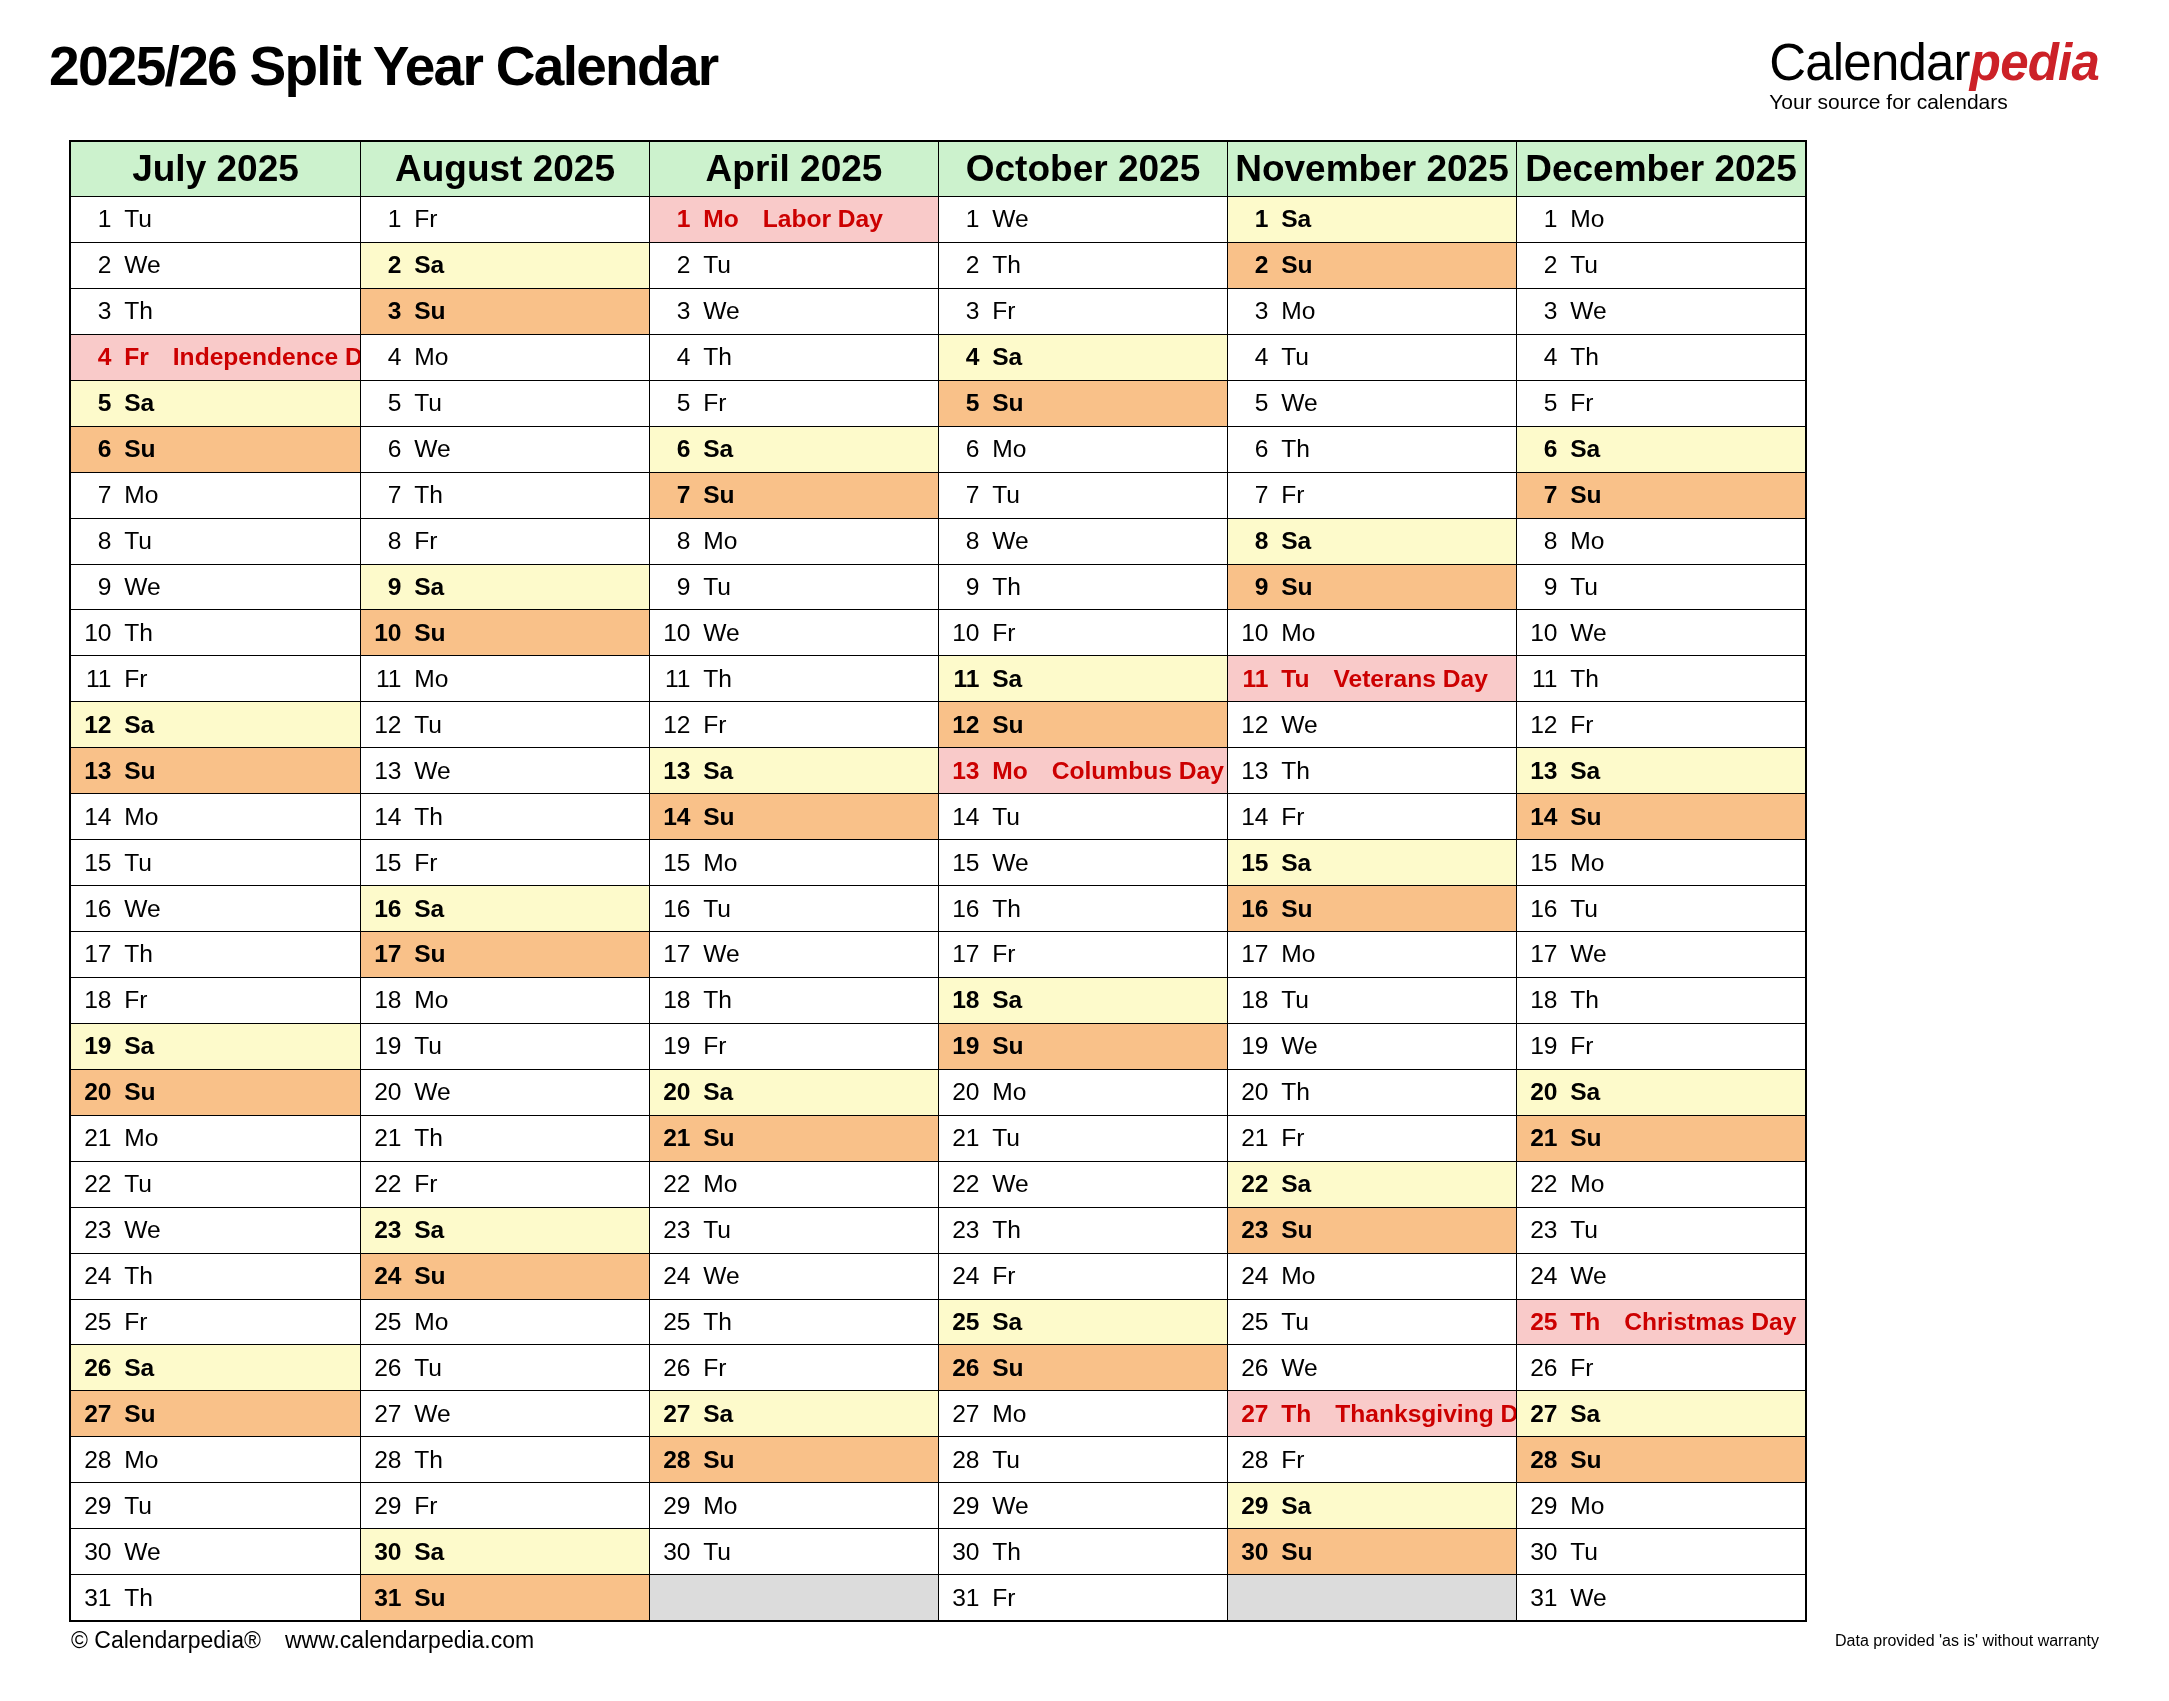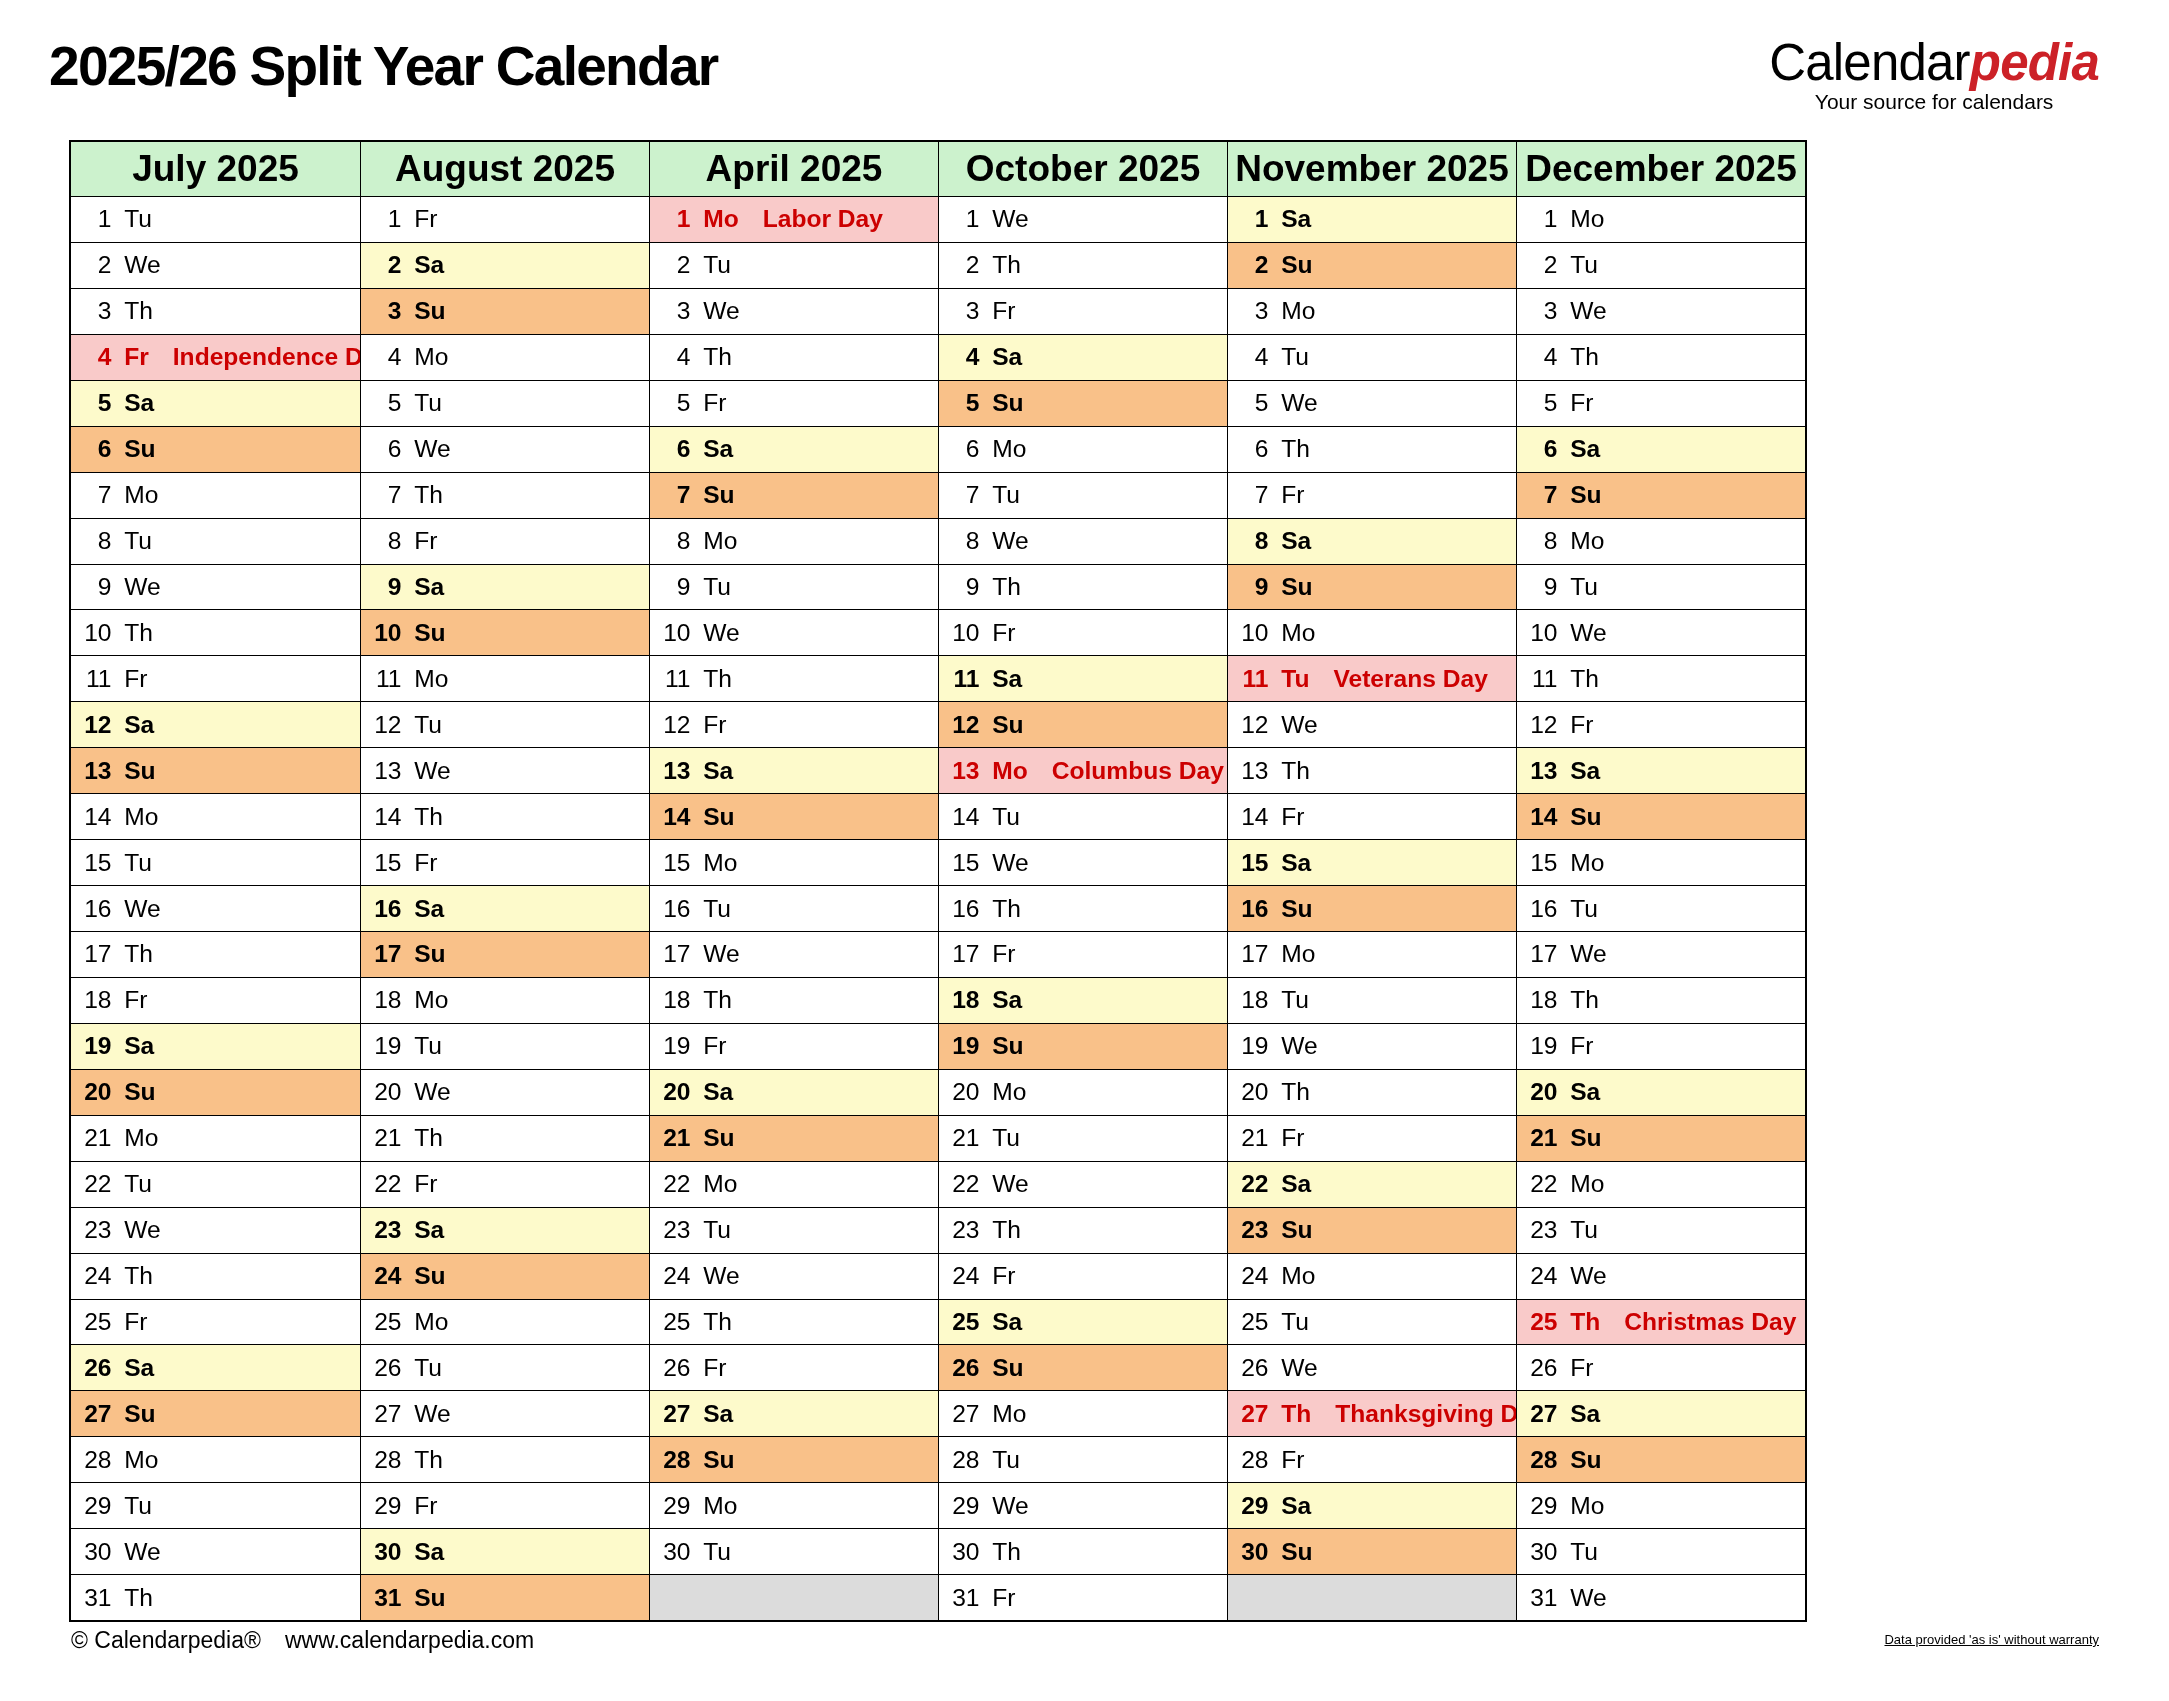--- a/index.html
+++ b/index.html
@@ -16,21 +16,21 @@
   body{
     width:2170px;height:1702px;position:relative;overflow:hidden;
     background:#ffffff;color:#000;
     font-family:"Liberation Sans", sans-serif;
   }
   .page-title{
     position:absolute;left:49px;top:36px;
     font-size:55px;font-weight:bold;letter-spacing:-1.7px;line-height:1.1;
     white-space:nowrap;
   }
-  .logo{position:absolute;right:71px;top:37px;text-align:center;line-height:1;}
+  .logo{position:absolute;right:71px;top:37px;text-align:left;line-height:1;}
   .logo-main{font-size:51px;letter-spacing:-0.8px;white-space:nowrap;}
   .logo-red{color:var(--logo-red);font-weight:bold;font-style:italic;}
   .logo-tagline{font-size:21px;margin-top:3.4px;white-space:nowrap;}
 
   .calendar{
     position:absolute;left:69px;top:140px;width:1738px;height:1482px;
     border:2.5px solid var(--border-black);box-sizing:border-box;
     display:grid;grid-template-columns:repeat(6,1fr);background:#fff;
   }
   .col{display:flex;flex-direction:column;min-width:0;border-left:1.7px solid var(--border-black);}
@@ -53,21 +53,21 @@
   .wd{flex:0 0 auto;}
   .hol{margin-left:24px;}
   .sat{background:var(--sat-yellow);}
   .sun{background:var(--sun-orange);}
   .sat .num,.sat .wd,.sun .num,.sun .wd{font-weight:bold;}
   .holiday{background:var(--holiday-pink);color:var(--holiday-red);font-weight:bold;}
   .blank{background:var(--blank-gray);}
 
   .footer-left{position:absolute;left:71px;top:1627px;font-size:23px;white-space:nowrap;}
   .footer-left .url{margin-left:24px;}
-  .footer-right{position:absolute;right:71px;top:1632px;font-size:13px;white-space:nowrap;text-decoration:underline;}
+  .footer-right{position:absolute;right:71px;top:1632px;font-size:16px;white-space:nowrap;}
 </style>
 </head>
 <body>
 
 <div class="page-title">2025/26 Split Year Calendar</div>
 
 <div class="logo">
   <div class="logo-main"><span class="logo-black">Calendar</span><span class="logo-red">pedia</span></div>
   <div class="logo-tagline">Your source for calendars</div>
 </div>

